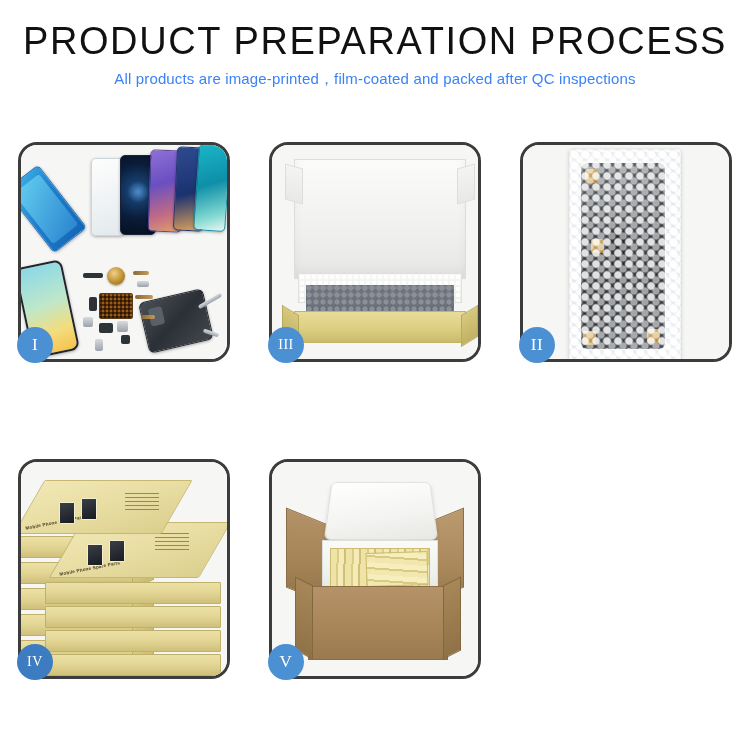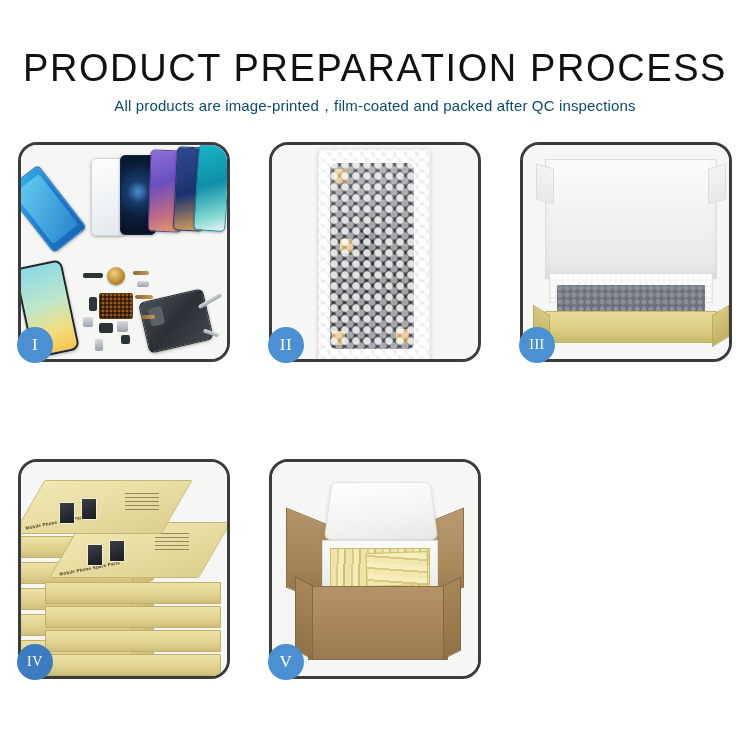--- a/index.html
+++ b/index.html
@@ -19,37 +19,37 @@
     height: 750px;
     background: #ffffff;
   }
 
   
   .header {
     position: absolute;
     top: 0; left: 0;
     width: 750px;
     text-align: center;
-    padding-top: 47px;
+    padding-top: 20px;
   }
   .title {
     font-size: 38px;
     line-height: 42px;
     font-weight: 400;
     letter-spacing: 1.6px;
     color: #111111;
     white-space: nowrap;
   }
   .subtitle {
     margin-top: 7px;
     font-size: 15px;
     line-height: 20px;
     font-weight: 400;
     letter-spacing: .15px;
-    color: #0c4a6e;
+    color: #3b82f6;
     white-space: nowrap;
   }
 
   
   .grid {
     position: absolute;
     top: 142px;
     left: 18px;
     width: 714px;
     display: grid;
@@ -520,44 +520,44 @@
         <div class="part blk" style="left:100px; top:190px; width:9px;  height:9px;"></div>
         <div class="part sil" style="left:74px;  top:194px; width:8px;  height:12px;"></div>
         <div class="part flex" style="left:120px; top:170px; width:14px;"></div>
         <div class="part sil" style="left:176px; top:154px; width:26px; height:4px; transform:rotate(-30deg);"></div>
         <div class="part sil" style="left:182px; top:186px; width:16px; height:4px; transform:rotate(18deg);"></div>
       </div>
       <div class="badge">I</div>
       <span class="sr-only">Mobile phone screens, LCD assemblies and spare components laid out</span>
     </div>
 
+    <div class="panel p3">
+      <div class="panel-clip">
+        <div class="box-lid"></div>
+        <div class="foam-face"></div>
+        <div class="contents"></div>
+        <div class="box-front"></div>
+      </div>
+      <div class="badge small-text">III</div>
+      <span class="sr-only">Packed into kraft inner box with foam padding</span>
+    </div>
+
     <div class="panel p2">
       <div class="panel-clip">
         <div class="bubble-bag"></div>
         <div class="inner-part"></div>
         <div class="flexline"></div>
         <div class="gold-tab" style="left:62px;  top:24px;"></div>
         <div class="gold-tab" style="left:68px;  top:94px;"></div>
         <div class="gold-tab" style="left:60px;  top:186px;"></div>
         <div class="gold-tab" style="left:124px; top:184px;"></div>
         <div class="bubble-overlay"></div>
       </div>
       <div class="badge">II</div>
       <span class="sr-only">Single part sealed in bubble wrap</span>
-    </div>
-
-    <div class="panel p3">
-      <div class="panel-clip">
-        <div class="box-lid"></div>
-        <div class="foam-face"></div>
-        <div class="contents"></div>
-        <div class="box-front"></div>
-      </div>
-      <div class="badge small-text">III</div>
-      <span class="sr-only">Packed into kraft inner box with foam padding</span>
     </div>
 
     <div class="panel p4">
       <div class="panel-clip">
         <div class="stack">
 
           <div class="kbox" style="left:-4px; top:172px; width:118px;">
               <i class="side"></i>
             </div>
           <div class="kbox" style="left:-4px; top:146px; width:118px;">

